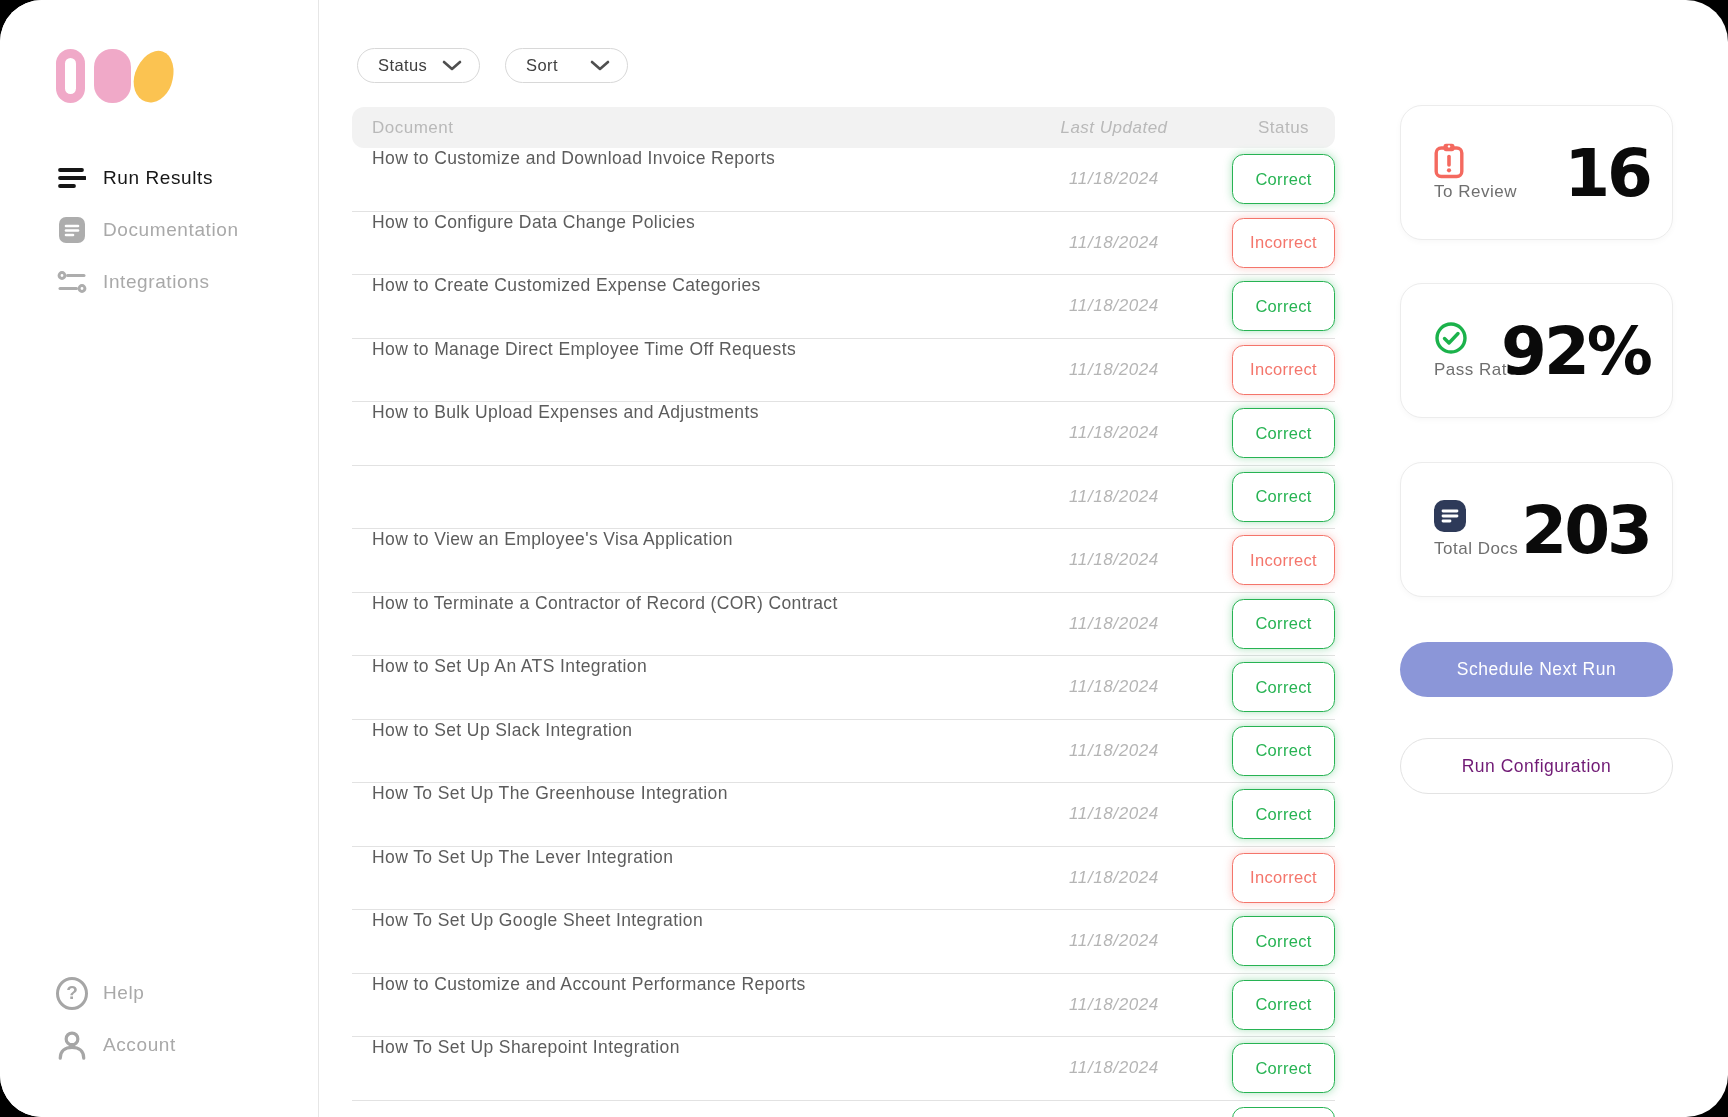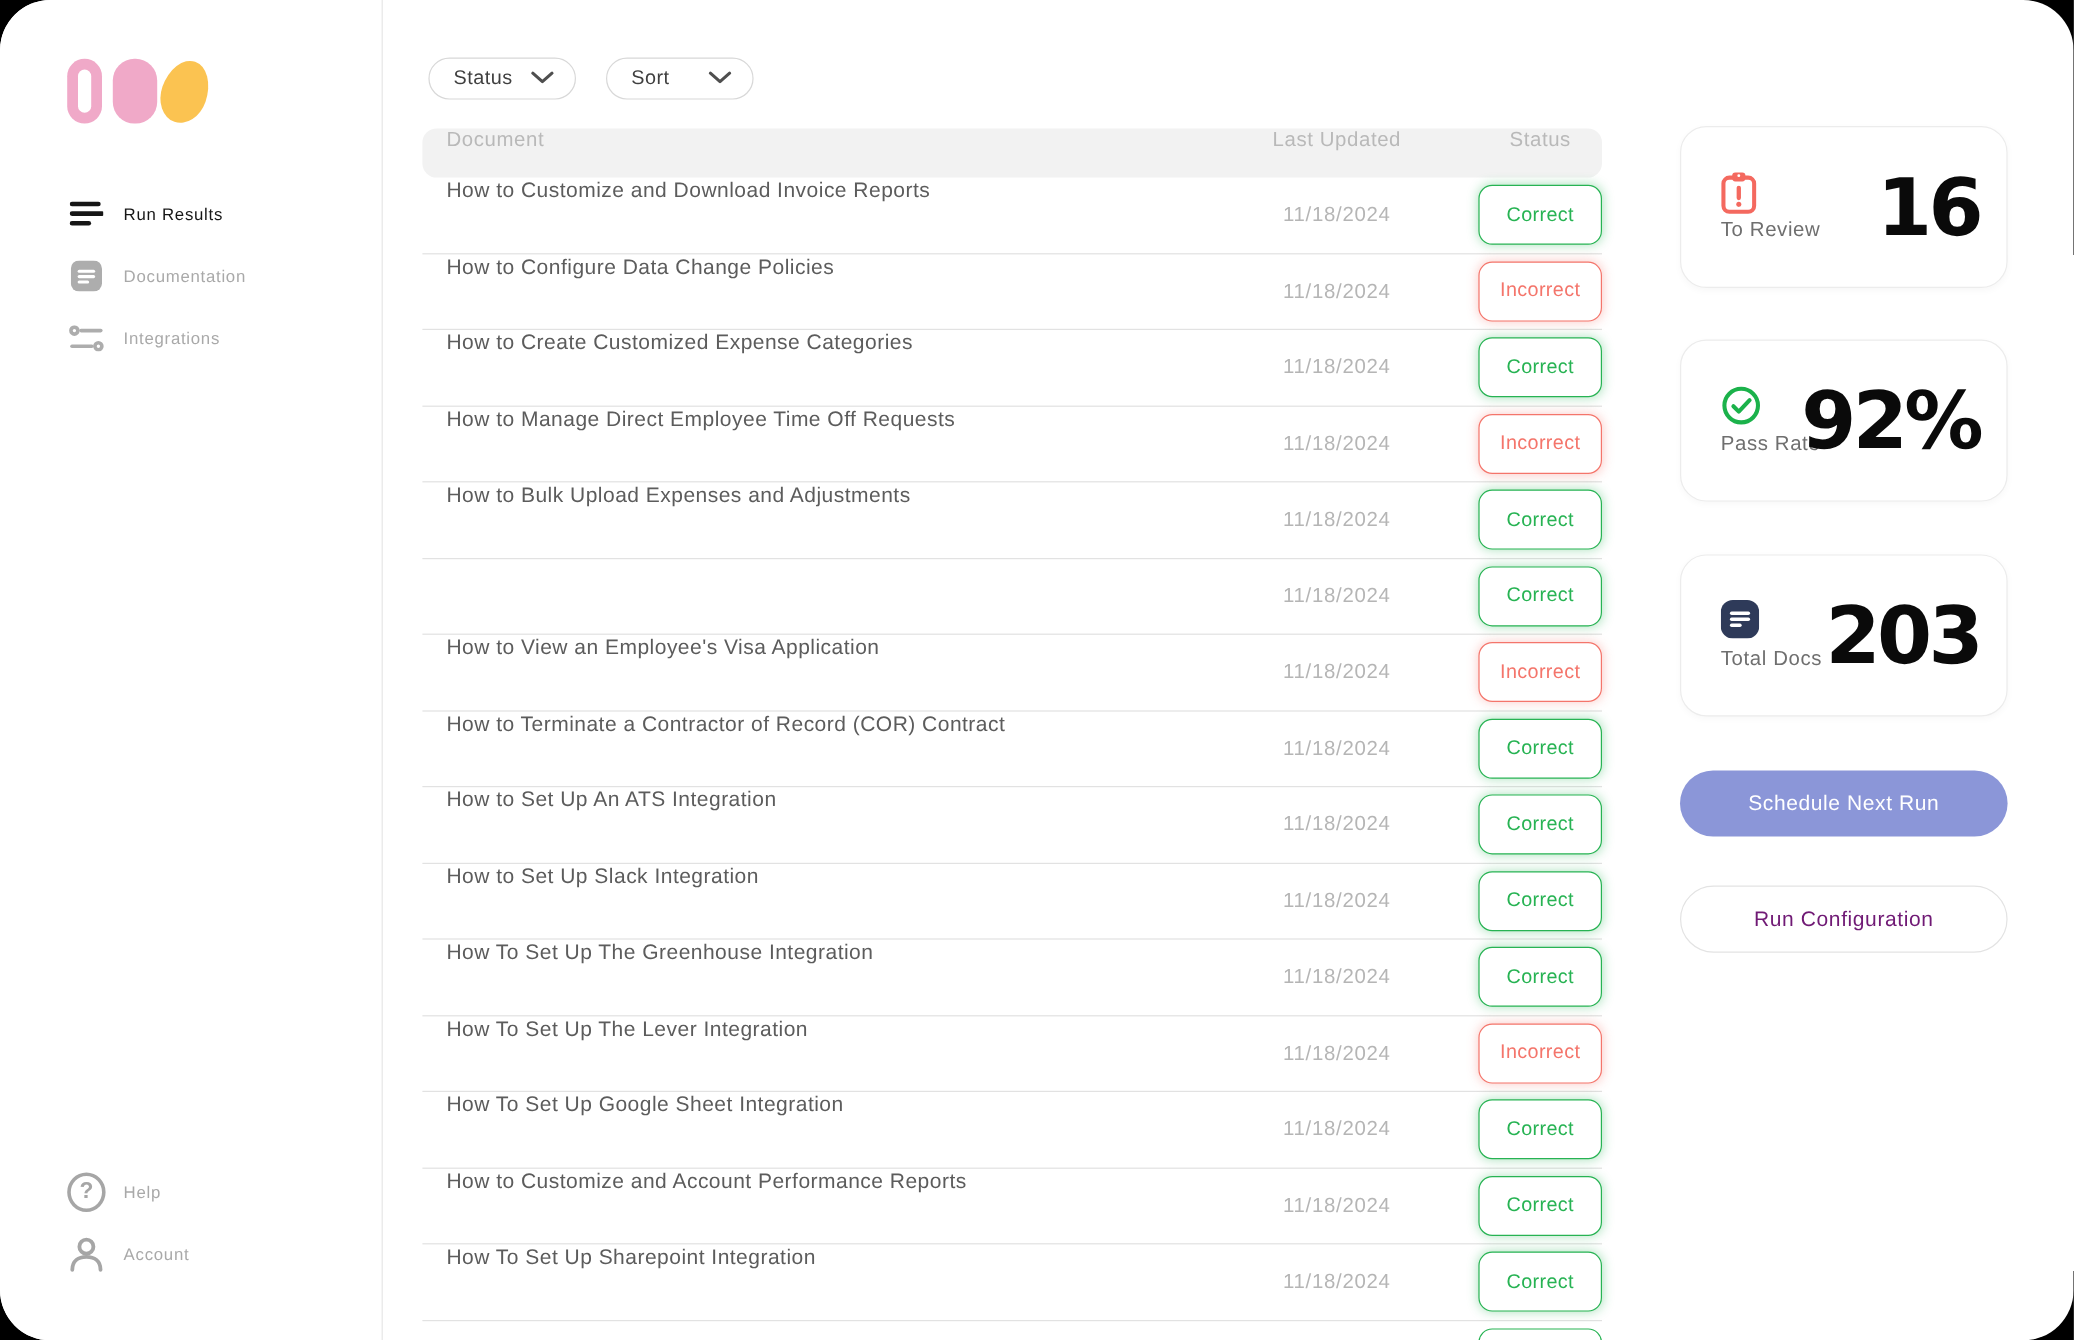--- a/index.html
+++ b/index.html
@@ -31,45 +31,45 @@
   }
   .nav { position:absolute; left:0; top:152px; width:100%; }
   .nav-footer { position:absolute; left:0; top:967px; width:100%; }
   .nav-item {
     display:flex; align-items:center; height:52px; cursor:pointer;
   }
   .nav-item .icon {
     width:32px; margin-left:56px; display:flex; align-items:center; justify-content:center;
   }
   .nav-item .nav-label {
-    margin-left:15px; font-size:14px; letter-spacing:0.6px; color:#a9a9a9;text-align:center;
+    margin-left:15px; font-size:19px; letter-spacing:0.6px; color:#a9a9a9;text-align:center;
   }
   .nav-item.active .nav-label { color:#161616; }
   .help-circle {
     width:33px; height:33px; border:3.2px solid #a6a6a6; border-radius:50%;
     display:flex; align-items:center; justify-content:center;
     color:#a6a6a6; font-size:19px; font-weight:bold;
   }
   
   .pill {
     position:absolute; top:48px; width:123px; height:35px;
     border:1.5px solid #d8d8d8; border-radius:18px; background:#fff;
     display:flex; align-items:center; justify-content:space-between;
     padding:0 17px 0 20px; cursor:pointer;
   }
   .pill .pill-label { font-size:16.5px; color:#3f3f3f; letter-spacing:0.4px; }
   
   .thead {
     position:absolute; left:352px; top:107px; width:983px; height:41px;
     background:#f2f2f2; border-radius:12px;
-    display:flex; align-items:flex-start;
+    display:flex; align-items:center;
   }
   .th { font-size:17px; color:#b9b9b9; letter-spacing:0.5px; }
   .th-doc { margin-left:20px; }
-  .col-date { position:absolute; left:702px; width:120px; text-align:center; }
+  .col-date { position:absolute; left:702px; width:120px; text-align:center;font-style:italic; }
   .col-status { position:absolute; left:880px; width:103px; text-align:center; }
   .tbody { position:absolute; left:352px; top:148px; width:983px; }
   .trow {
     position:relative; height:63.5px; border-bottom:1px solid #e2e2e2; cursor:pointer;
     display:flex; align-items:flex-start;
   }
   .trow .doc-title {
     margin-left:20px; font-size:17.5px; color:#5c5c5c; letter-spacing:0.4px;
   }
   .trow .doc-date { font-size:17px; color:#b5b5b5; letter-spacing:0.6px; top:50%; transform:translateY(-50%); position:absolute; }

